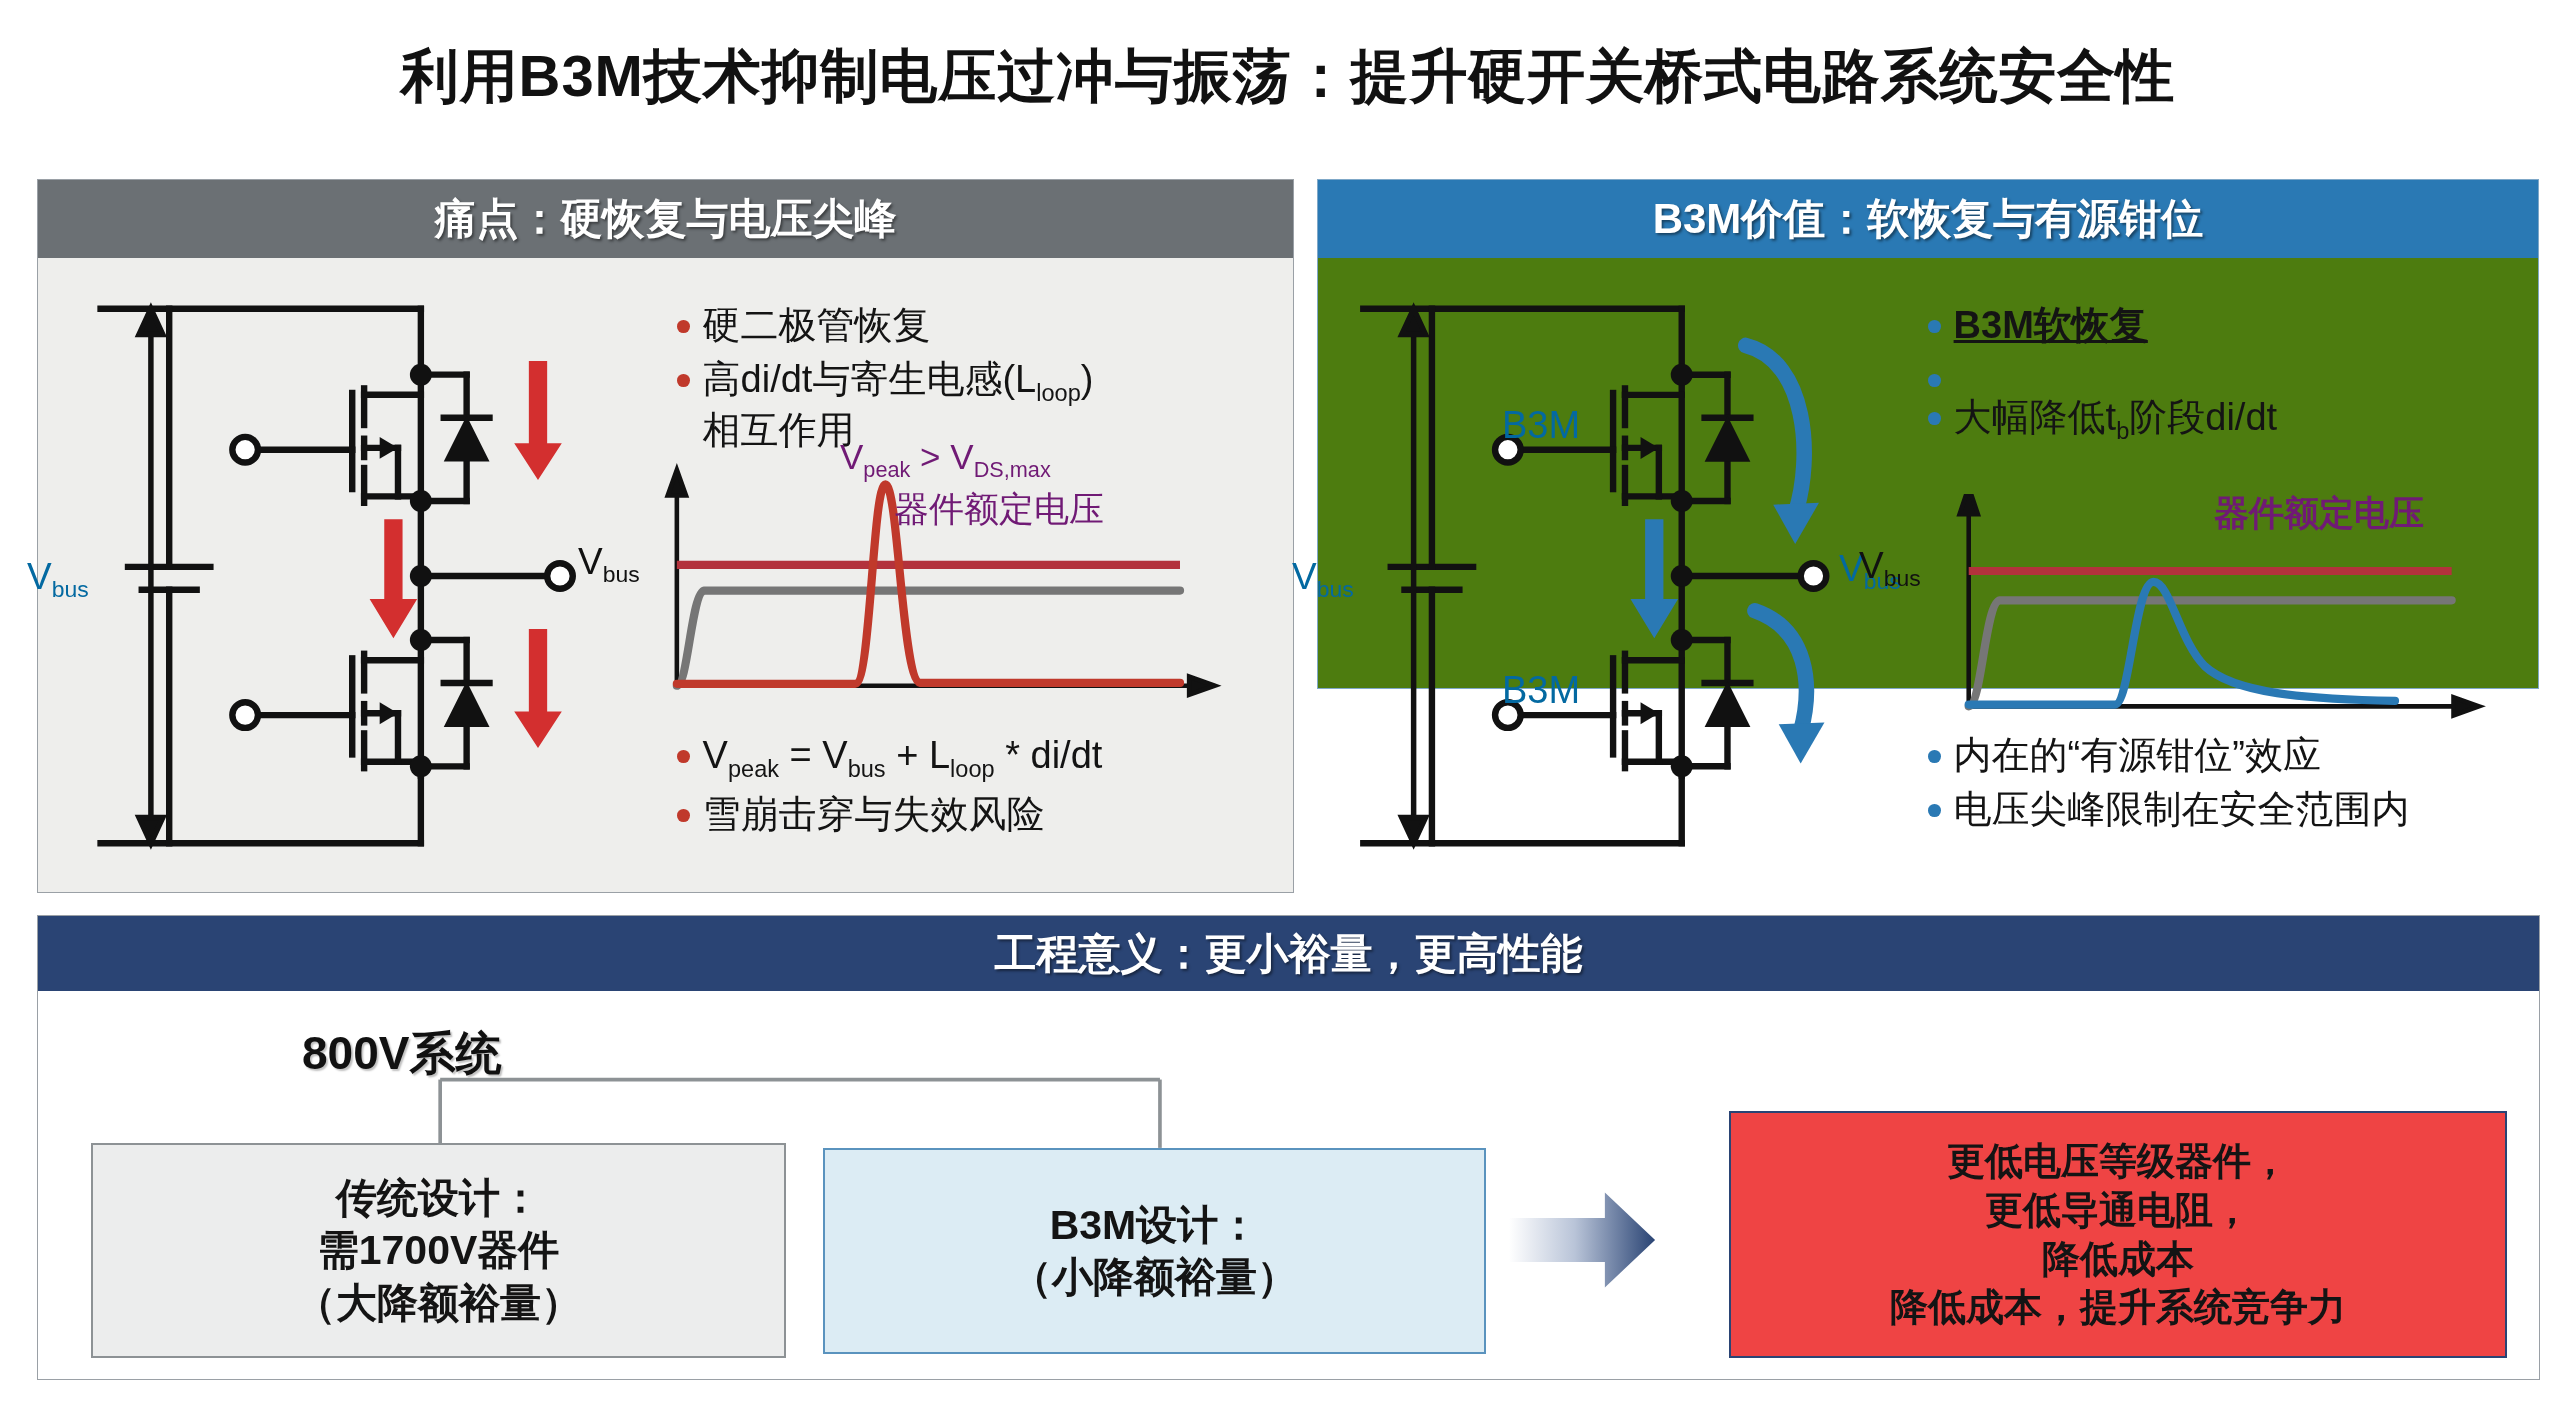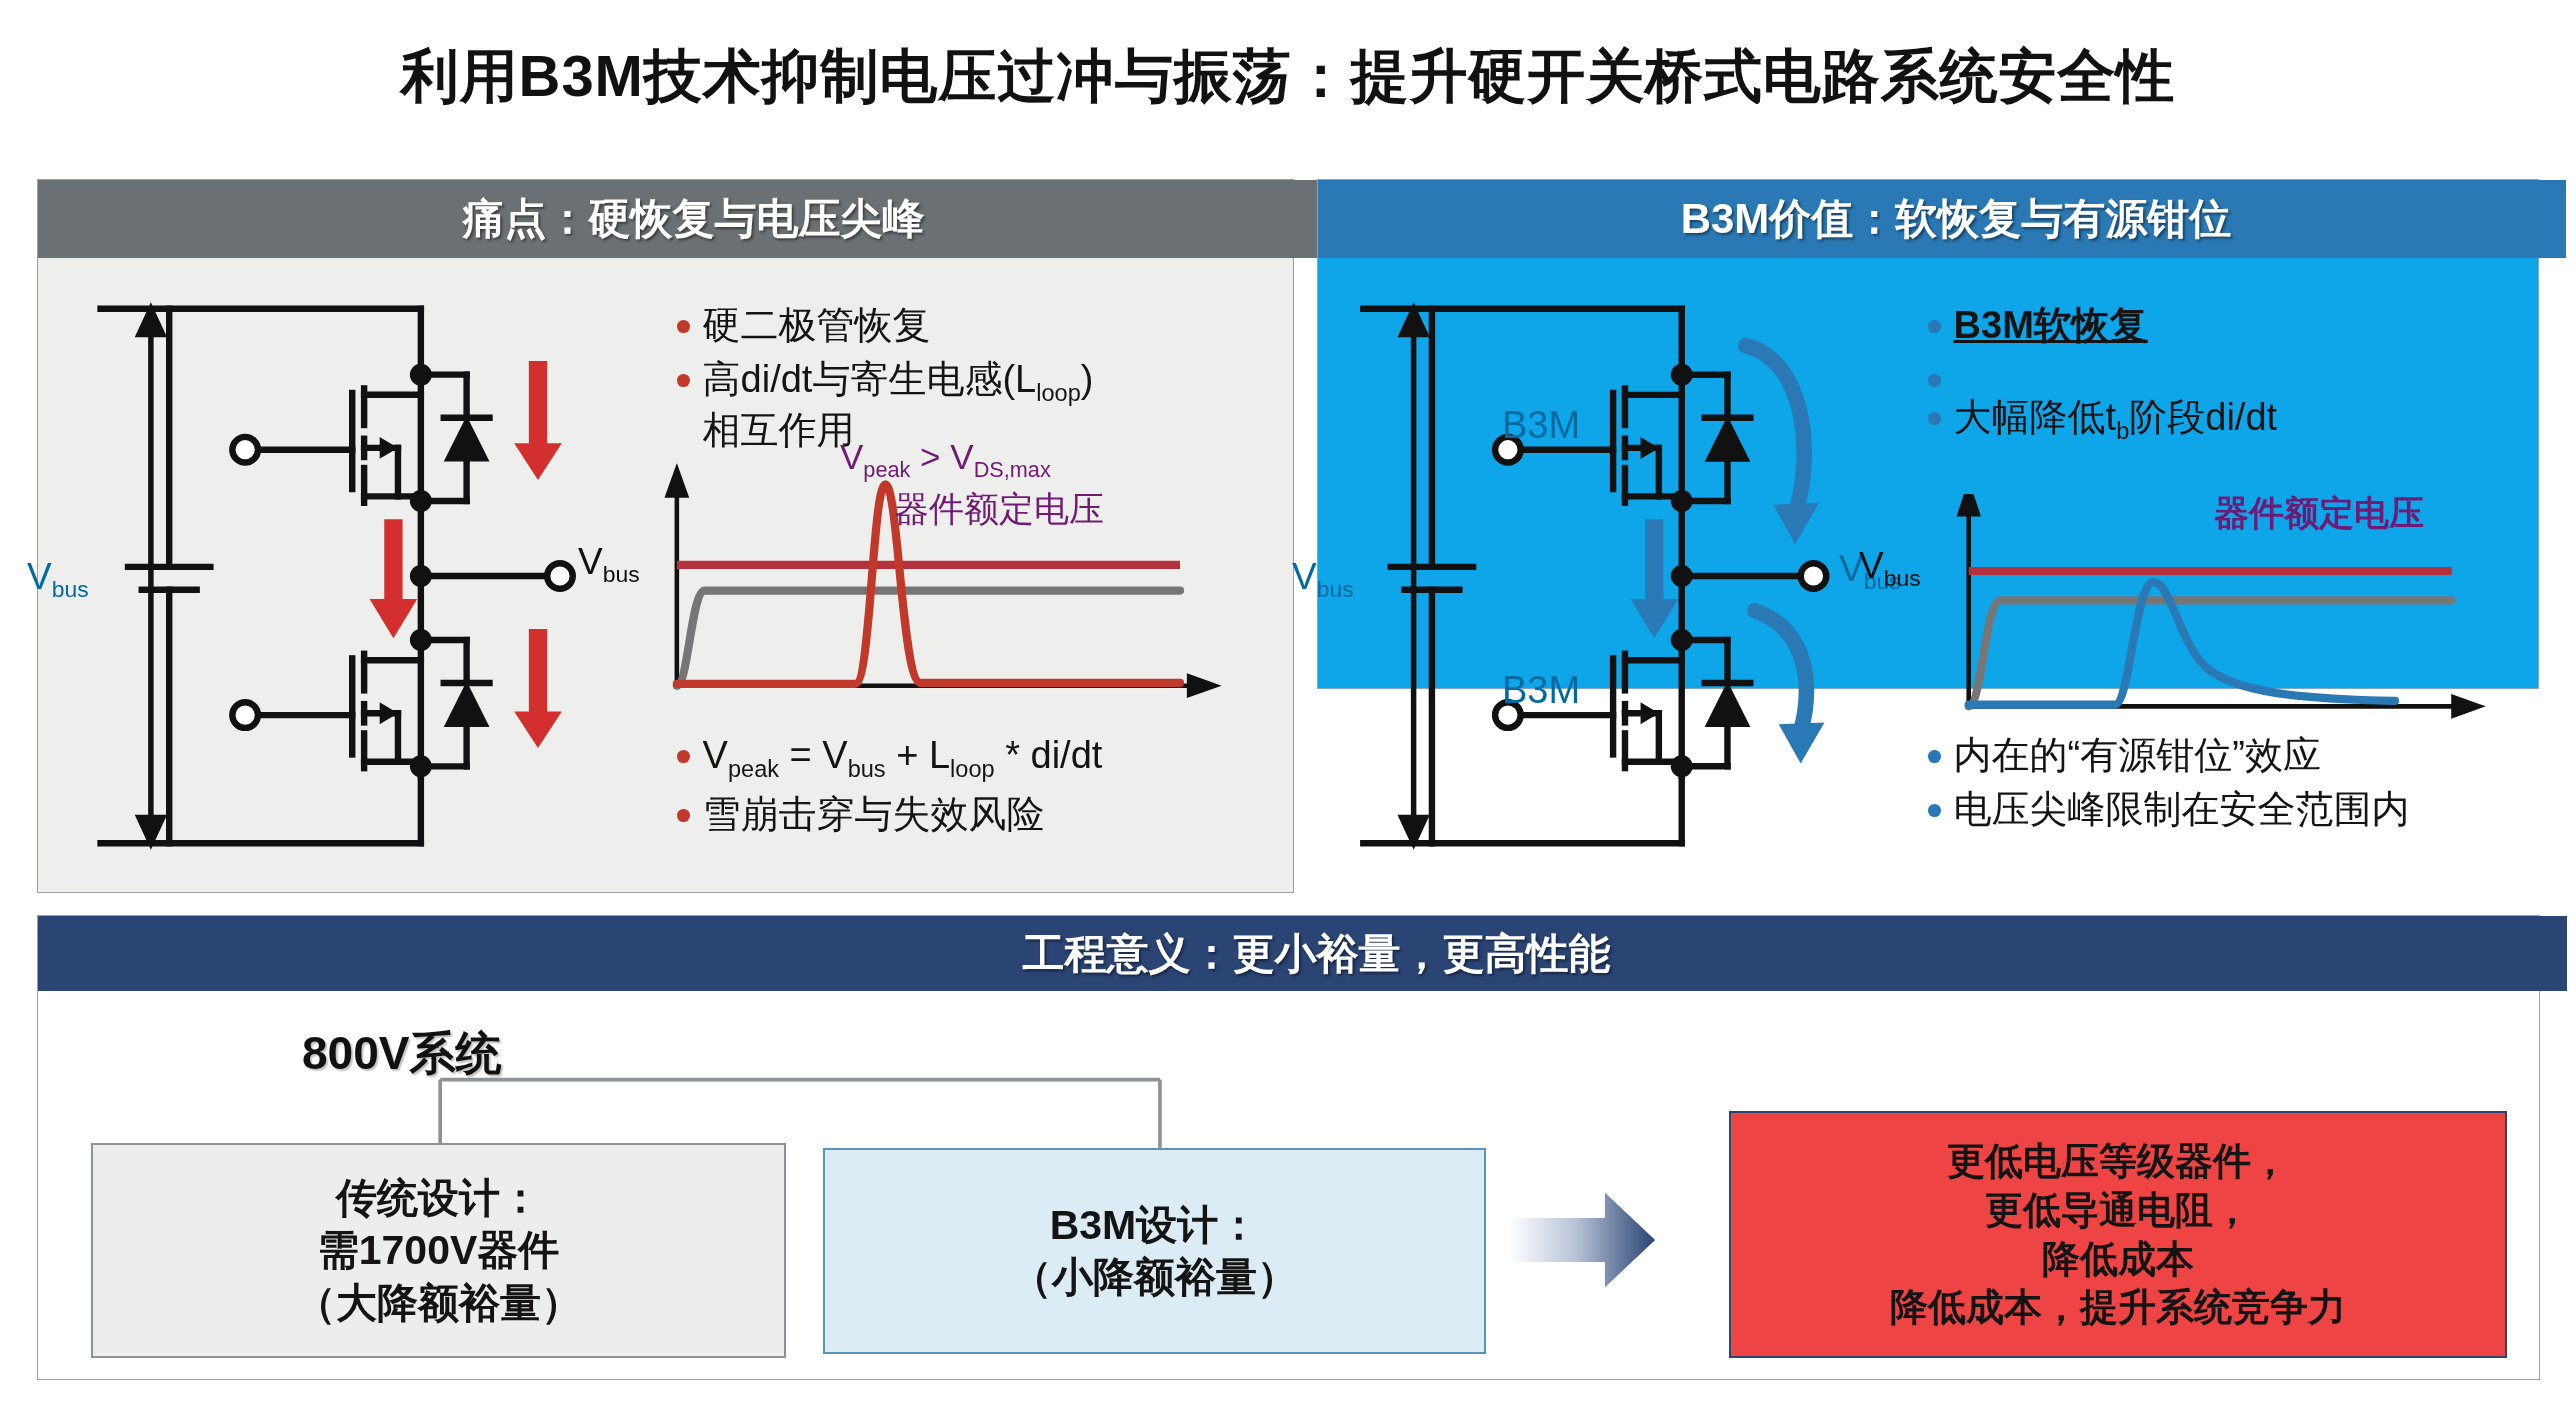--- a/index.html
+++ b/index.html
@@ -17,26 +17,25 @@
     white-space:nowrap;
   }
 
   
   .panel{position:absolute;border:1.8px solid #9aa0a6;box-sizing:border-box;}
   .panel-head{
     position:absolute;left:0;top:0;width:100%;
     display:flex;align-items:center;justify-content:center;
     color:#ffffff;font-weight:bold;white-space:nowrap;
     text-shadow:1.8px 1.8px 2.7px rgba(0,0,0,.45);
-    padding-left:28px;
   }
 
   #panel-left{left:37px;top:179px;width:1257px;height:714px;background:#eeeeec;}
   #panel-left .panel-head{height:78px;background:#6b7074;font-size:42px;}
-  #panel-right{left:1317px;top:179px;width:1222px;height:510px;background:#0ea5e9;border-color:#7fa8c8;}
+  #panel-right{left:1317px;top:179px;width:1222px;height:510px;background:#4d7c0f;border-color:#7fa8c8;}
   #panel-right .panel-head{height:78px;background:#2a79b4;font-size:42px;}
 
   #panel-bottom{left:37px;top:915px;width:2503px;height:465px;background:#ffffff;border-color:#9aa0a6;}
   #panel-bottom .panel-head{height:75px;background:#2a4474;font-size:42px;}
 
   
   .bullets{position:absolute;}
   .bullet{display:flex;align-items:flex-start;margin-bottom:7.3px;}
   .dot{
     flex:0 0 auto;width:12.8px;height:12.8px;border-radius:50%;

